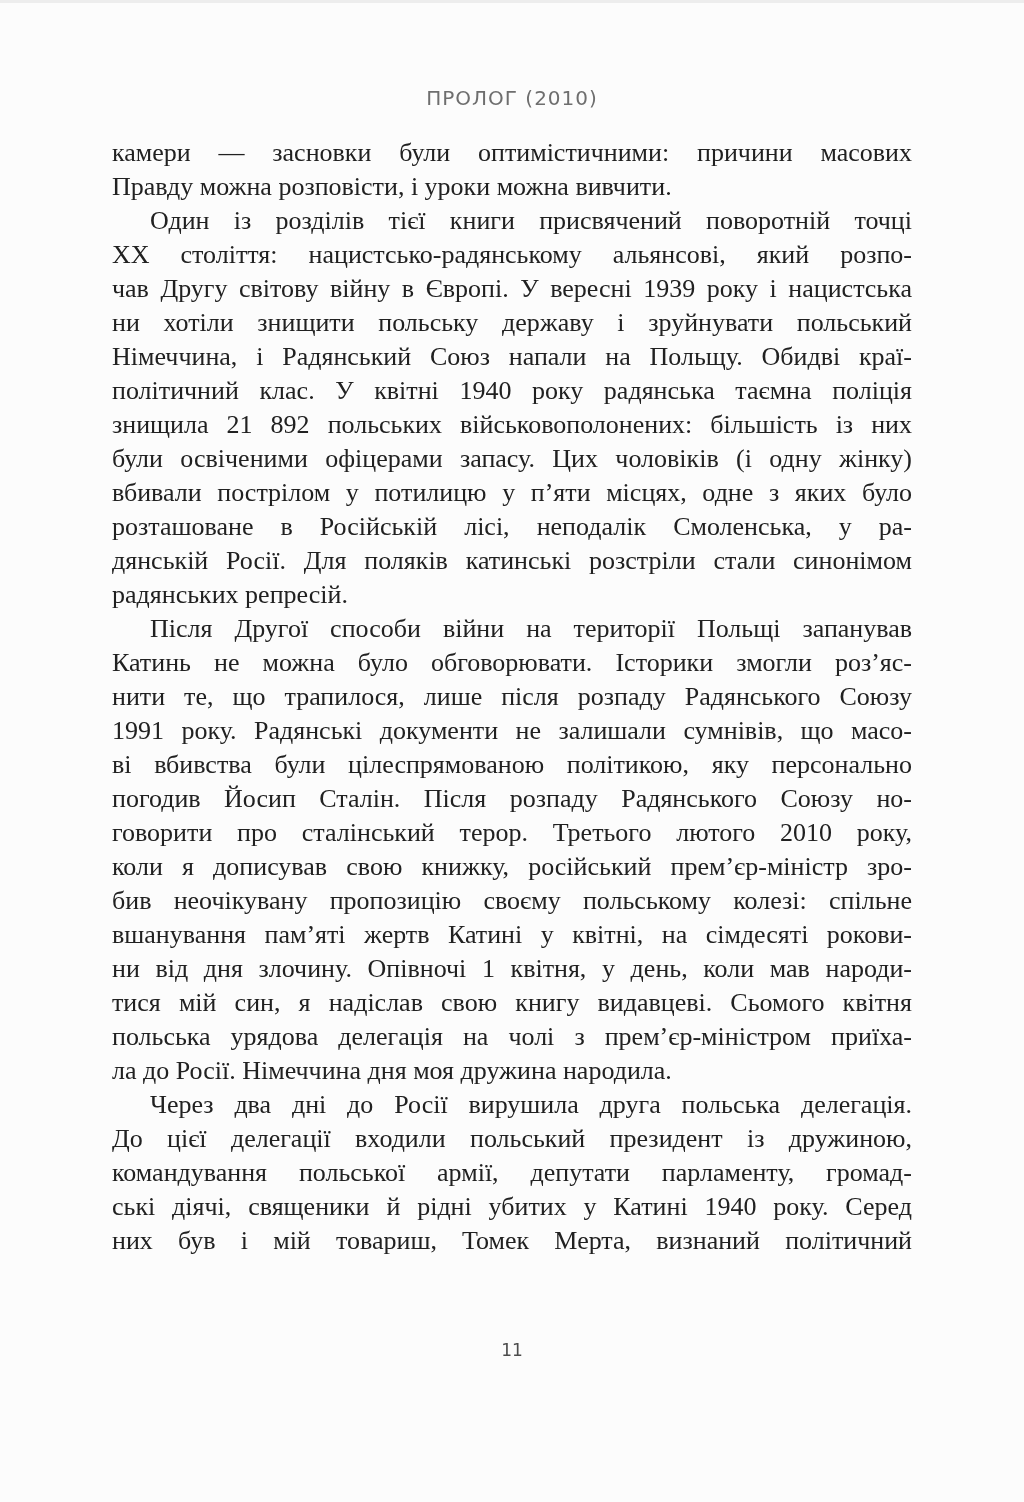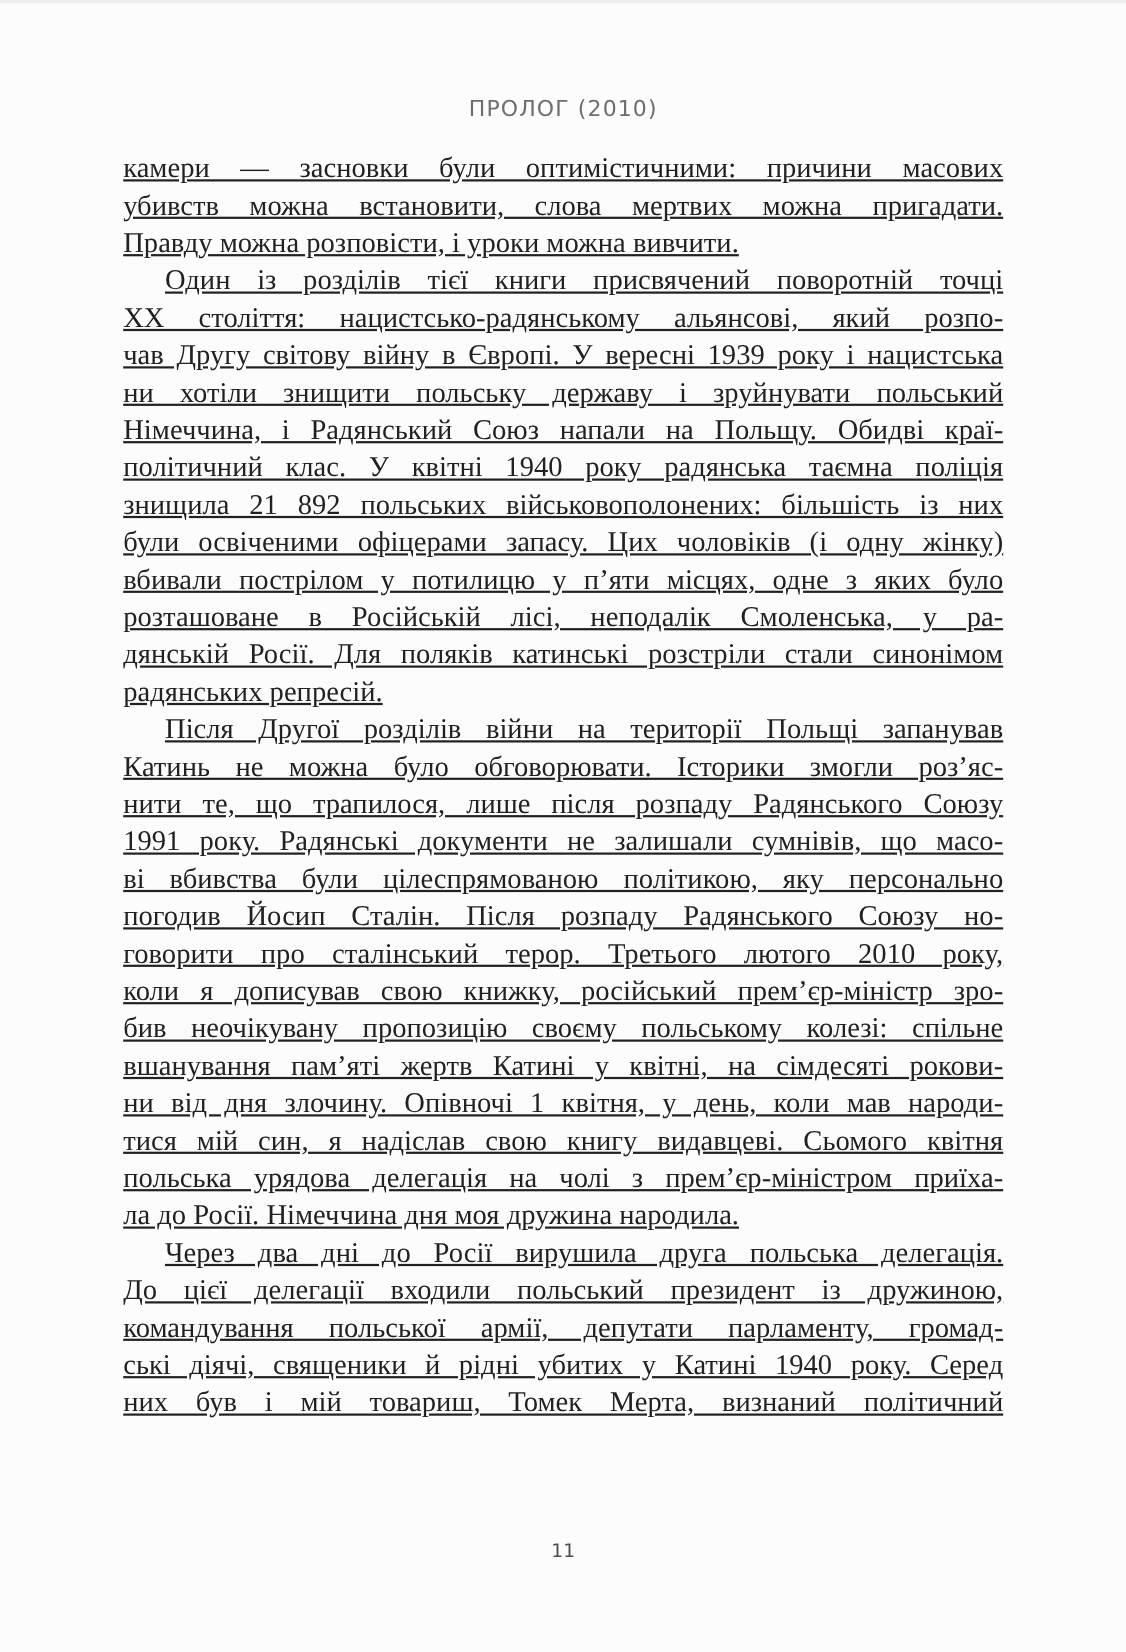--- a/index.html
+++ b/index.html
@@ -34,67 +34,66 @@
   }
   .text-block {
     position: absolute;
     top: 136px;
     left: 112px;
     width: 800px;
     font-size: 26px;
     line-height: 34px;
     color: #212121;
   }
-  .para { margin: 0; text-decoration: underline; }
+  .para { margin: 0; }
   .line {
     text-align: justify;
     text-align-last: justify;
     white-space: normal;
   }
   .line.end { text-align-last: left; }
   .line.first { text-indent: 38px; }
   .page-number {
     position: absolute;
-    top: 1400px;
+    top: 1340px;
     left: 0;
     width: 100%;
     text-align: center;
     font-size: 17px;
     color: #4c4c4c;
     font-family: "DejaVu Sans", "Liberation Sans", sans-serif;
   }
 </style>
 </head>
 <body>
 
 <div class="page">
   <div class="running-head">ПРОЛОГ (2010)</div>
 
   <div class="text-block">
       <div class="para">
         <div class="line">камери — засновки були оптимістичними: причини масових</div>
-        <div class="line">убивств можна встановити, слова мертвих можна пригадати.</div>
         <div class="line end">Правду можна розповісти, і уроки можна вивчити.</div>
       </div>
       <div class="para">
         <div class="line first">Один із розділів тієї книги присвячений поворотній точці</div>
         <div class="line">ХХ століття: нацистсько-радянському альянсові, який розпо-</div>
         <div class="line">чав Другу світову війну в Європі. У вересні 1939 року і нацистська</div>
         <div class="line">ни хотіли знищити польську державу і зруйнувати польський</div>
         <div class="line">Німеччина, і Радянський Союз напали на Польщу. Обидві краї-</div>
         <div class="line">політичний клас. У квітні 1940 року радянська таємна поліція</div>
         <div class="line">знищила 21 892 польських військовополонених: більшість із них</div>
         <div class="line">були освіченими офіцерами запасу. Цих чоловіків (і одну жінку)</div>
         <div class="line">вбивали пострілом у потилицю у п’яти місцях, одне з яких було</div>
         <div class="line">розташоване в Російській лісі, неподалік Смоленська, у ра-</div>
         <div class="line">дянській Росії. Для поляків катинські розстріли стали синонімом</div>
         <div class="line end">радянських репресій.</div>
       </div>
       <div class="para">
-        <div class="line first">Після Другої розділів війни на території Польщі запанував</div>
+        <div class="line first">Після Другої способи війни на території Польщі запанував</div>
         <div class="line">Катинь не можна було обговорювати. Історики змогли роз’яс-</div>
         <div class="line">нити те, що трапилося, лише після розпаду Радянського Союзу</div>
         <div class="line">1991 року. Радянські документи не залишали сумнівів, що масо-</div>
         <div class="line">ві вбивства були цілеспрямованою політикою, яку персонально</div>
         <div class="line">погодив Йосип Сталін. Після розпаду Радянського Союзу но-</div>
         <div class="line">говорити про сталінський терор. Третього лютого 2010 року,</div>
         <div class="line">коли я дописував свою книжку, російський прем’єр-міністр зро-</div>
         <div class="line">бив неочікувану пропозицію своєму польському колезі: спільне</div>
         <div class="line">вшанування пам’яті жертв Катині у квітні, на сімдесяті рокови-</div>
         <div class="line">ни від дня злочину. Опівночі 1 квітня, у день, коли мав народи-</div>

